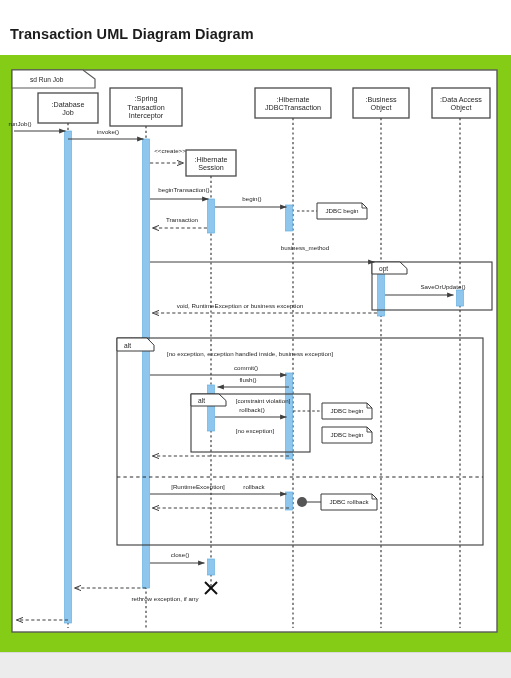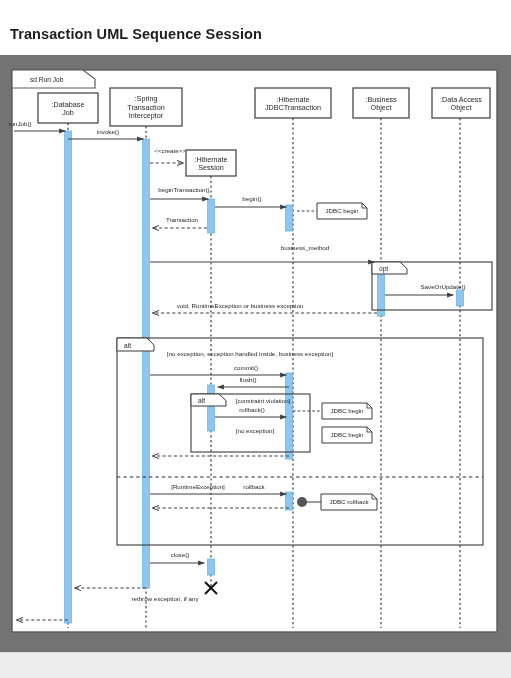--- a/index.html
+++ b/index.html
@@ -10,39 +10,39 @@
     overflow:hidden;
     position:relative;
   }
   #page-title{
     position:absolute;left:10px;top:26px;
     font-size:14.5px;font-weight:bold;color:#1d1d1d;
     letter-spacing:.1px;
   }
   #diagram-area{
     position:absolute;left:0;top:55px;width:511px;height:597px;
-    background:#737373;
+    background:#84cc16;
   }
   #footer-bar{
     position:absolute;left:0;top:652px;width:511px;height:26px;
     background:#ececec;border-top:1px solid #d8d8d8;
   }
   svg{display:block;}
   .lbl{font-family:"Liberation Sans", sans-serif;fill:#1f1f1f;}
   .hdr{font-size:7.2px;text-anchor:middle;}
   .msg{font-size:6.2px;text-anchor:middle;}
   .frag{font-size:6.6px;}
   .guard{font-size:6.2px;}
   .notetxt{font-size:6.2px;text-anchor:middle;}
   .sdlbl{font-size:6.6px;}
 </style>
 </head>
 <body>
 
-<div id="page-title">Transaction UML Sequence Session</div>
+<div id="page-title">Transaction UML Diagram Diagram</div>
 
 <div id="diagram-area">
   <svg id="svg-root" width="511" height="597" viewBox="0 0 511 597">
       <defs>
         <marker id="ah" markerWidth="7" markerHeight="7" refX="6.4" refY="2.6" orient="auto" markerUnits="userSpaceOnUse">
           <path d="M0,0 L6.6,2.6 L0,5.2 z" fill="#3f3f3f"></path>
         </marker>
         <marker id="aho" markerWidth="8" markerHeight="8" refX="7" refY="3" orient="auto" markerUnits="userSpaceOnUse">
           <path d="M0.5,0.4 L7,3 L0.5,5.6" fill="none" stroke="#3f3f3f" stroke-width="1"></path>
         </marker>

